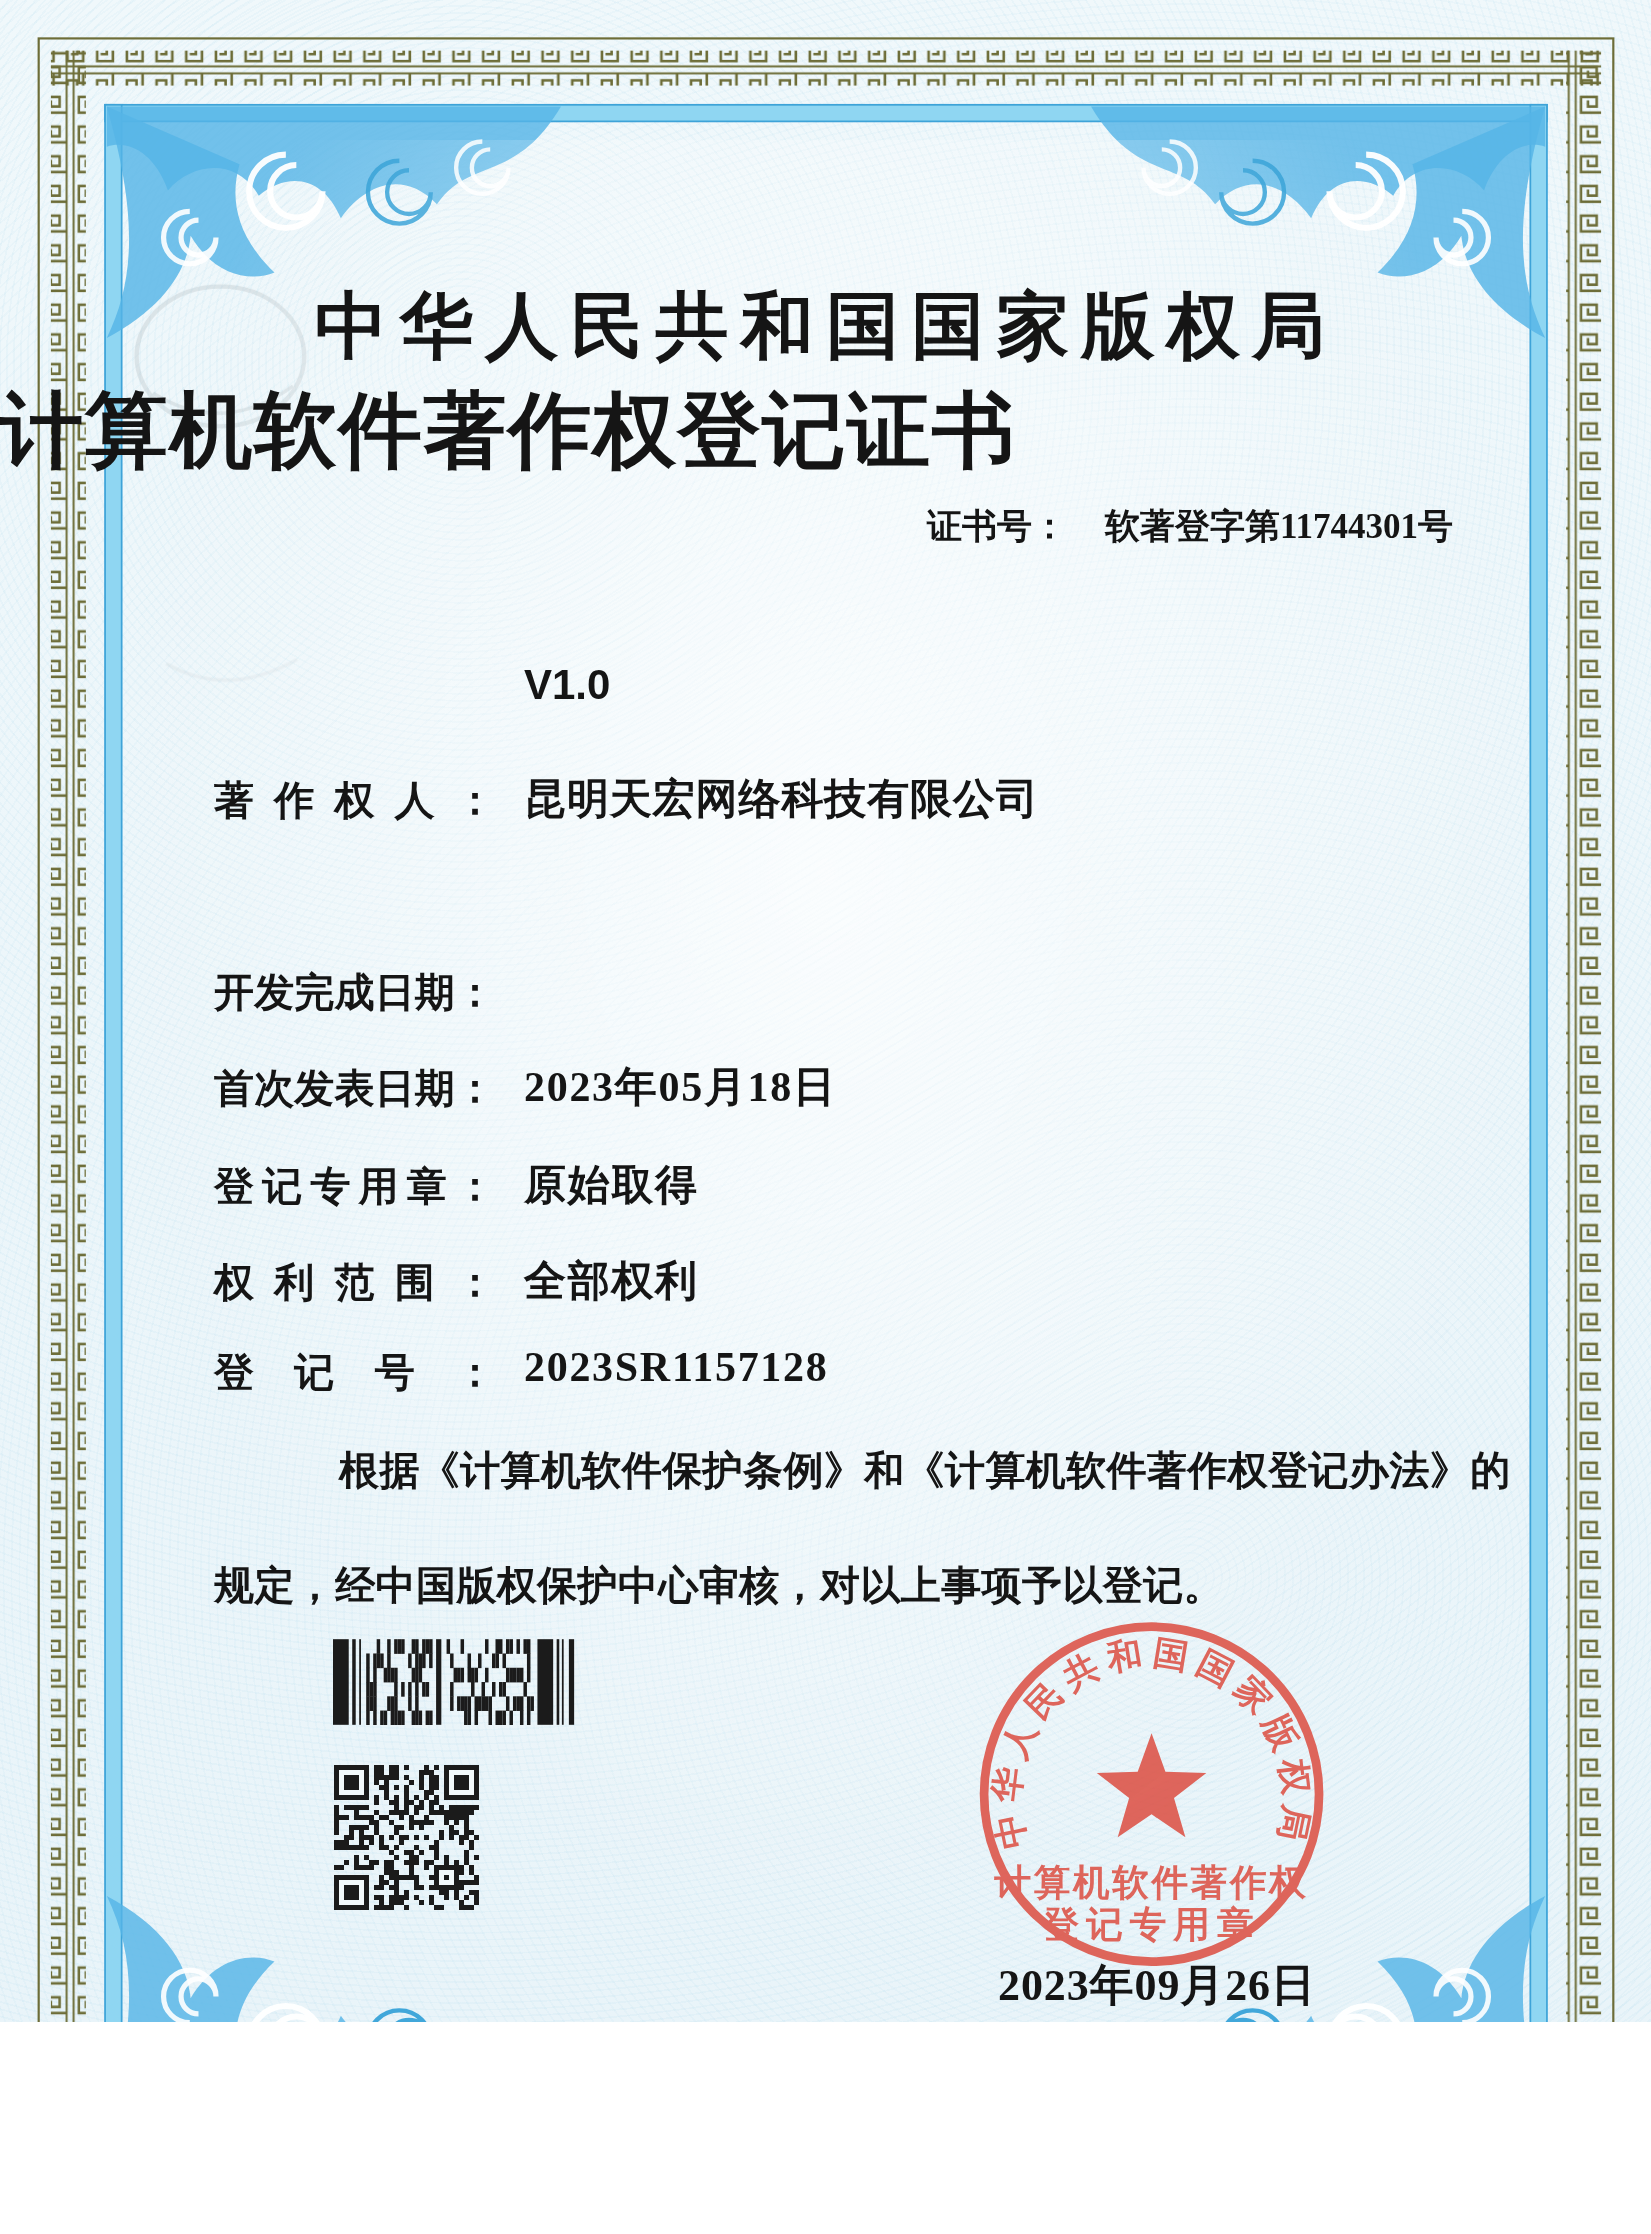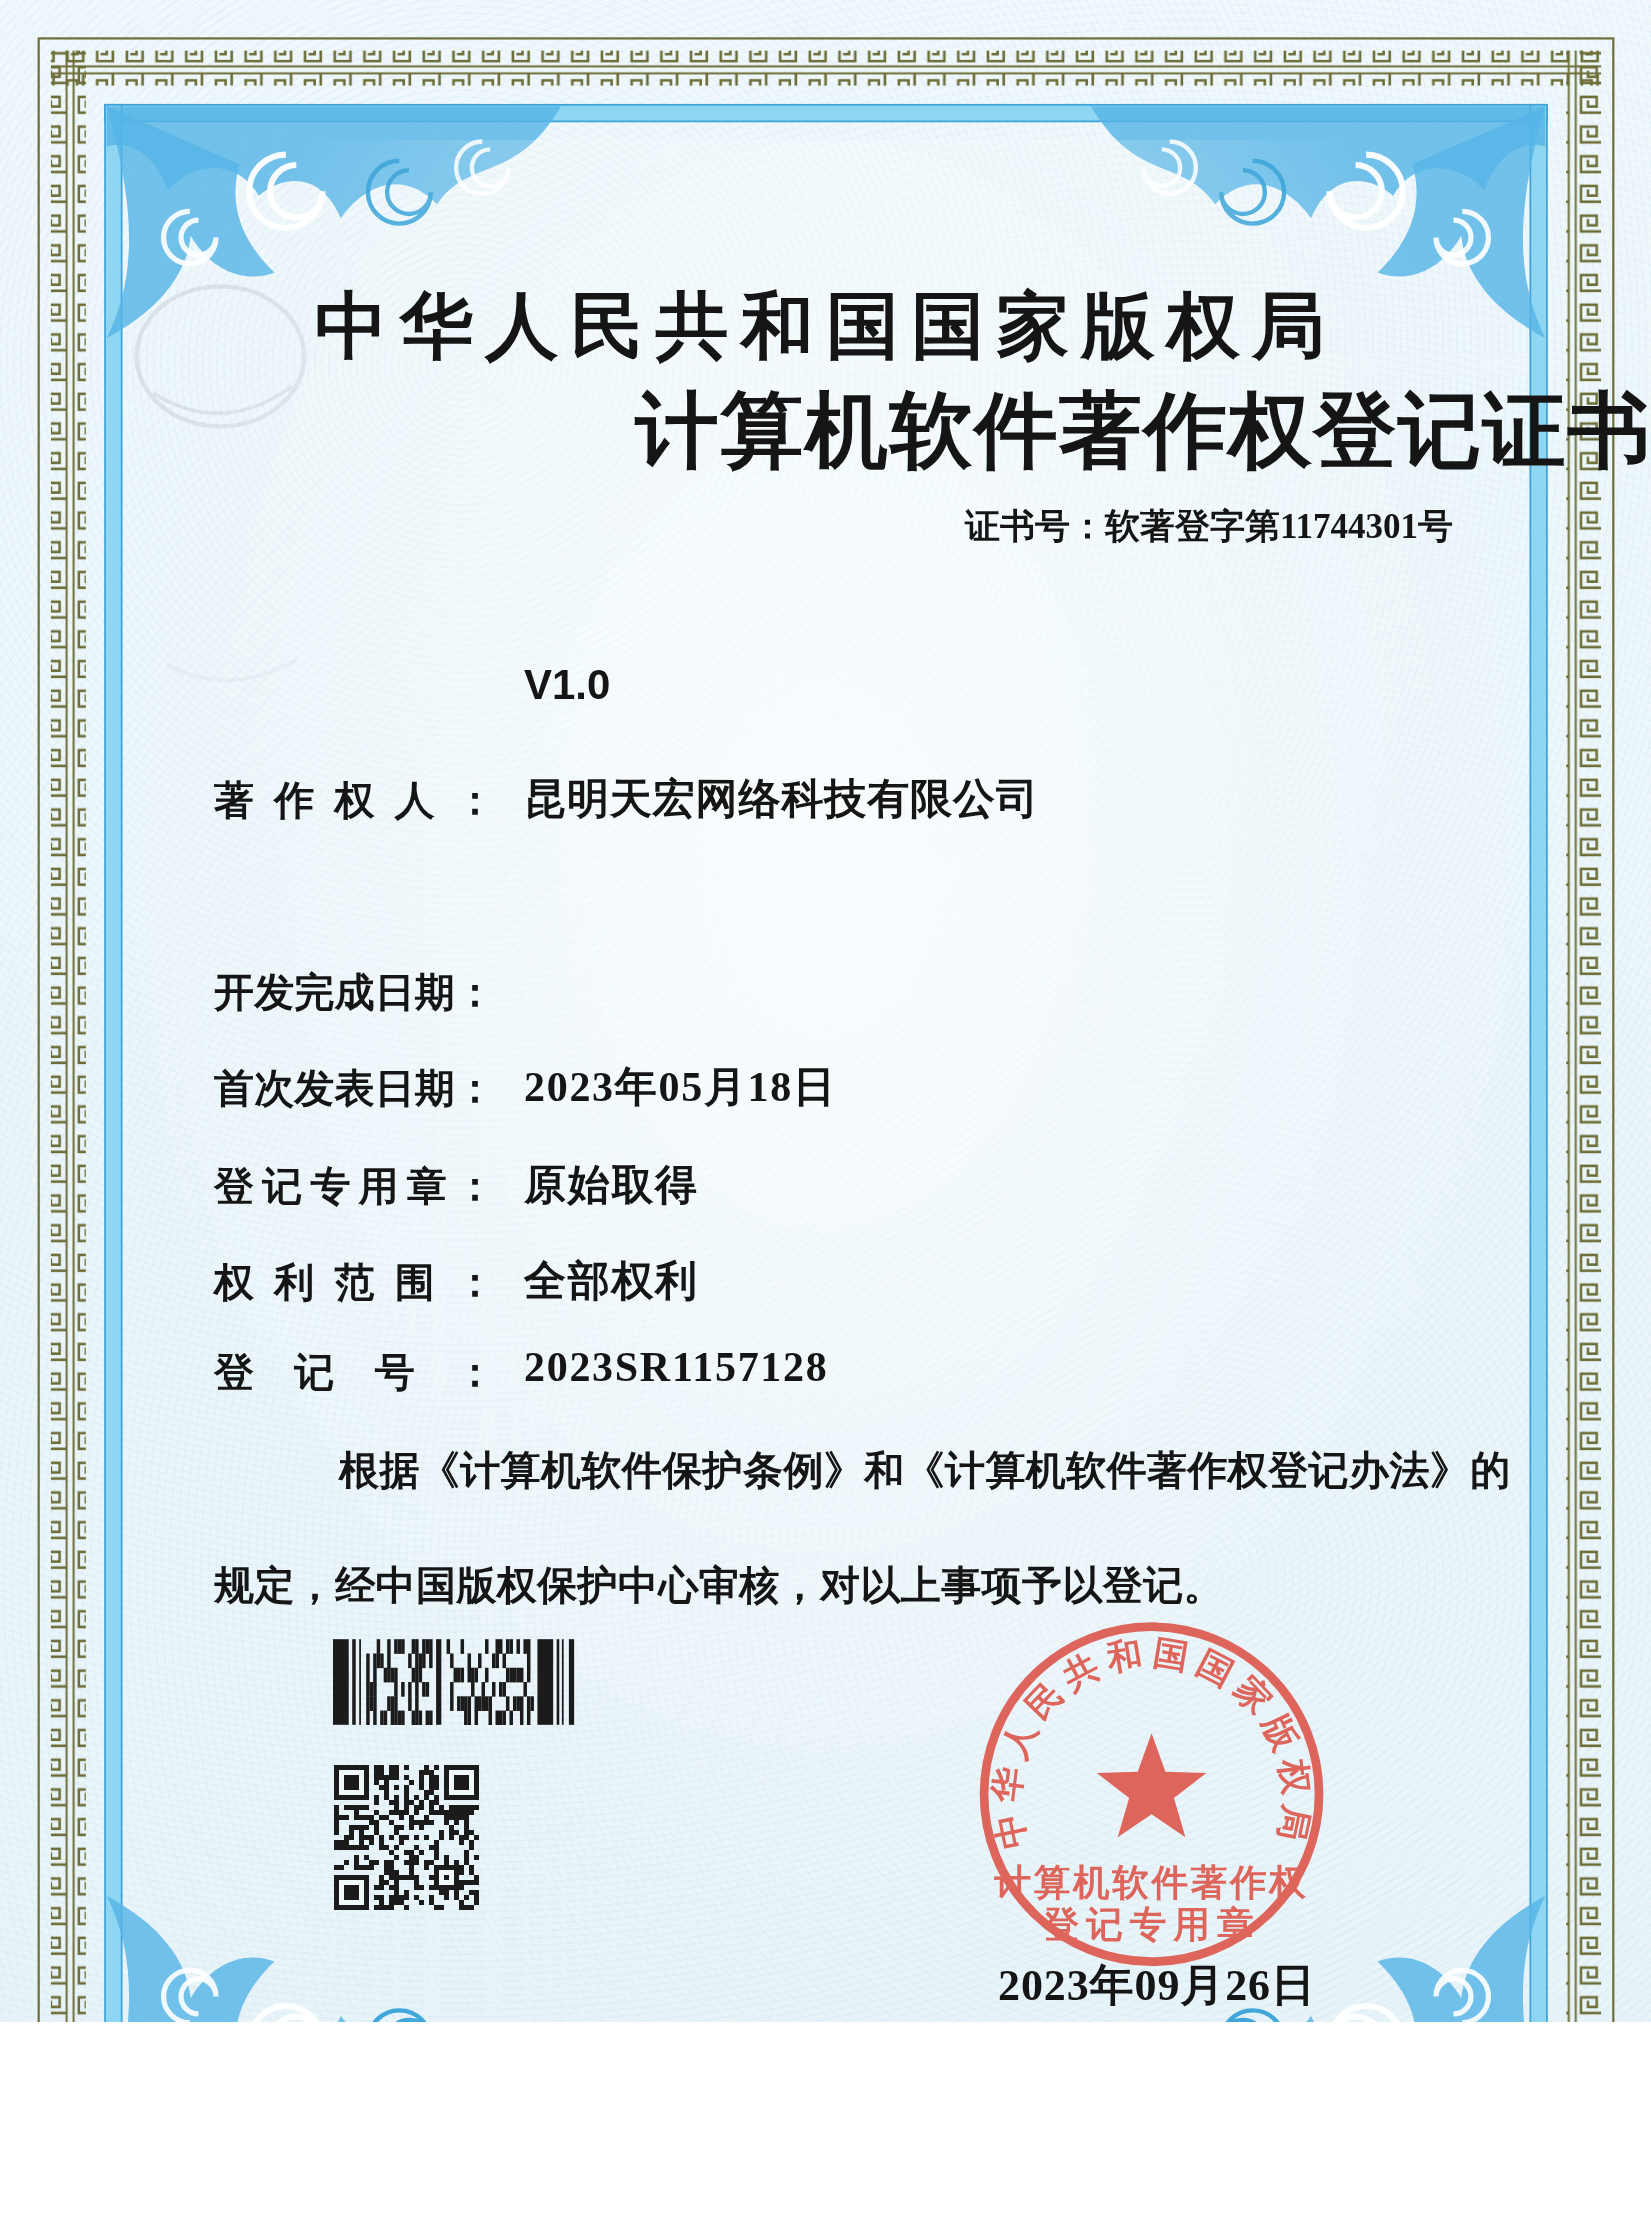--- a/index.html
+++ b/index.html
@@ -19,29 +19,29 @@
     background:radial-gradient(ellipse at 50% 42%, rgba(255,255,255,.75), rgba(255,255,255,0) 75%);
     pointer-events:none;
   }
   .abs{position:absolute;}
   .title1{
     top:278px;left:0;width:100%;text-align:center;
     font-size:73px;font-weight:900;letter-spacing:12.2px;
     font-family:"Liberation Serif","DejaVu Serif",serif;
   }
   .title2{
-    top:376px;left:0;width:100%;text-align:right;
+    top:376px;left:0;width:100%;text-align:left;
     font-size:83px;font-weight:900;letter-spacing:1.7px;
     font-family:Liberation Serif, serif;
   }
   .certno{
     top:503px;right:199px;
     font-size:35px;font-weight:700;white-space:nowrap;
   }
-  .certno .cn-label{}
+  .certno .cn-label{margin-right:38px;}
   .row{position:absolute;left:214px;width:1310px;height:56px;}
   .lbl{
     display:inline-block;width:281px;
     text-align:justify;text-align-last:justify;
     font-family:"Liberation Sans","DejaVu Sans",sans-serif;
     font-weight:700;font-size:40px;
   }
   .val{
     position:absolute;left:310px;top:-1.7px;white-space:nowrap;
     font-size:42px;font-weight:700;letter-spacing:1.7px;

